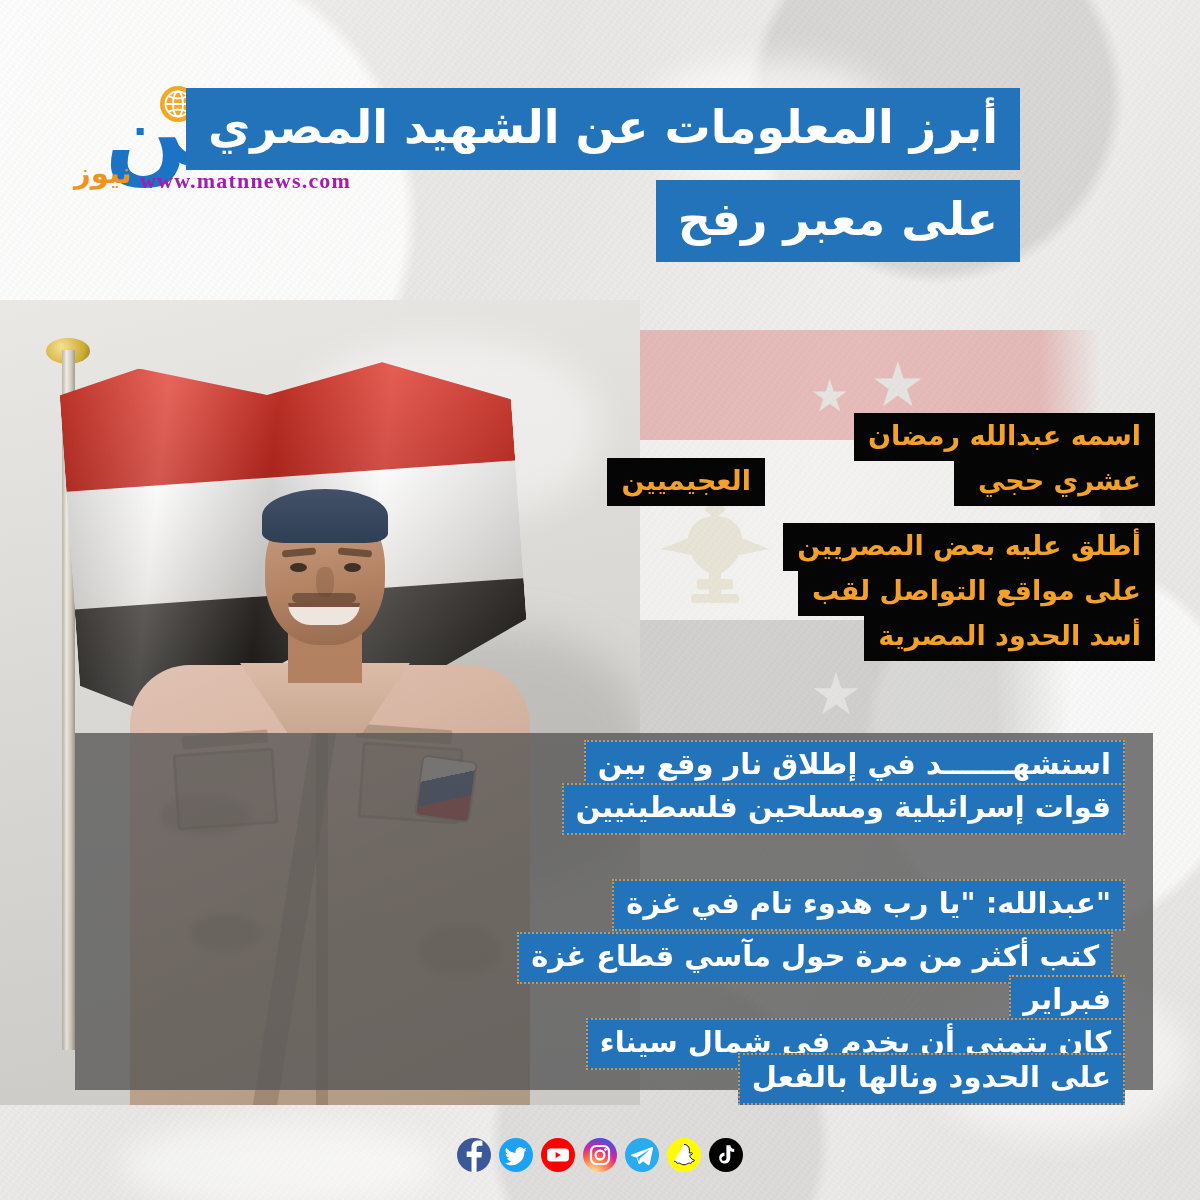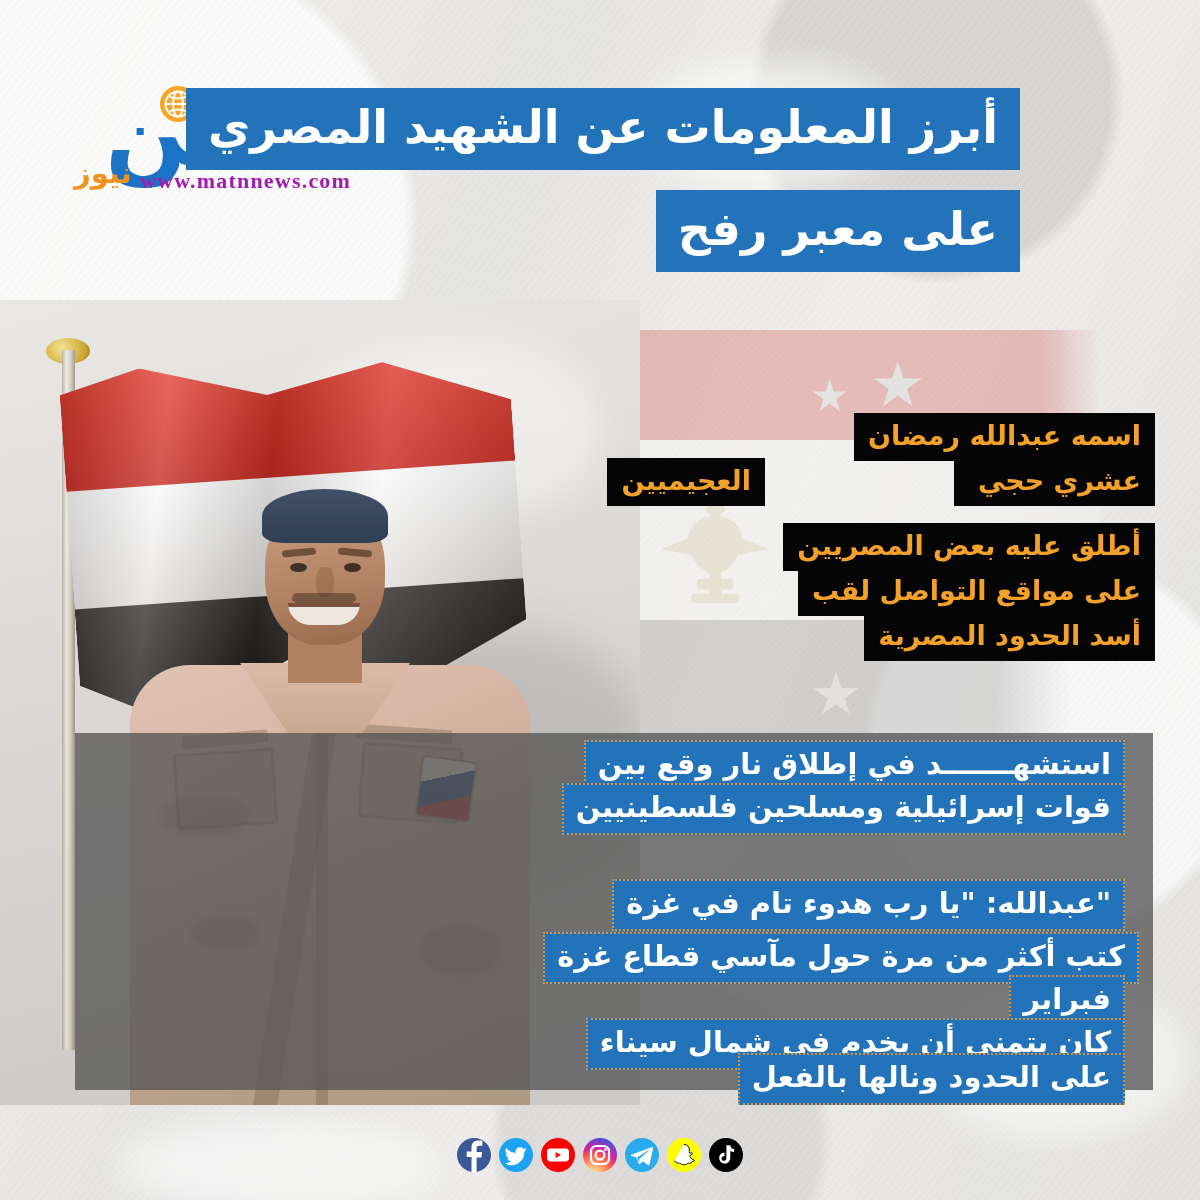--- a/index.html
+++ b/index.html
@@ -62,21 +62,21 @@
   }
 
   
   .title-wrap{position:absolute;right:180px;top:88px;width:auto;direction:rtl;text-align:right;}
   .title-line{
     display:block;background:#2273b9;color:#ffffff;
     font-size:46px;line-height:1.0;font-weight:700;
     padding:16px 22px 20px 22px;direction:rtl;text-align:right;
     white-space:nowrap;width:max-content;margin-left:auto;
   }
-  .title-line.l2{margin-top:20px;}
+  .title-line.l2{margin-top:10px;}
 
   
   .photo{position:absolute;left:0px;top:300px;width:640px;height:805px;overflow:hidden;}
   .photo .sky{position:absolute;inset:0;
     background:linear-gradient(160deg,#e9e7e4 0%,#dedcd8 45%,#d5d3cf 100%);}
   .pole{position:absolute;left:62px;top:50px;width:13px;height:700px;
     background:linear-gradient(90deg,#b9b3a6,#efece3 35%,#cfc9bc 70%,#9d978a);}
   .pole-top{position:absolute;left:46px;top:38px;width:44px;height:26px;border-radius:50%;
     background:radial-gradient(circle at 35% 35%,#f7e08c,#c9a528 70%,#8d6f14);}
   .flag{position:absolute;left:70px;top:58px;width:450px;height:355px;}
@@ -253,21 +253,21 @@
 
   <div class="blk" style="right:45px;top:523px;">أطلق عليه بعض المصريين</div>
   <div class="blk" style="right:45px;top:568px;">على مواقع التواصل لقب</div>
   <div class="blk" style="right:45px;top:613px;">أسد الحدود المصرية</div>
 
   <div class="blu" style="right:75px;top:740px;">استشهـــــــد في إطلاق نار وقع بين</div>
   <div class="blu" style="right:75px;top:783px;">قوات إسرائيلية ومسلحين فلسطينيين</div>
 
   <div class="blu" style="right:75px;top:879px;">"عبدالله: "يا رب هدوء تام في غزة</div>
 
-  <div class="blu" style="right:61px;top:932px;">كتب أكثر من مرة حول مآسي قطاع غزة</div>
+  <div class="blu" style="right:87px;top:932px;">كتب أكثر من مرة حول مآسي قطاع غزة</div>
   <div class="blu" style="right:75px;top:975px;">فبراير</div>
 
   <div class="blu" style="right:75px;top:1018px;">كان يتمنى أن يخدم في شمال سيناء</div>
   <div class="blu" style="right:75px;top:1053px;margin-left:12px;">على الحدود ونالها بالفعل</div>
 
   <div class="social">
     <a class="sic" style="background:#3b5998;">
       <svg width="34" height="34" viewBox="0 0 34 34" aria-hidden="true">
         <path fill="#fff" d="M19.6 34V19.6h4.8l.7-5.6h-5.5v-3.5c0-1.6.5-2.7 2.8-2.7h3V2.8C24.9 2.7 23.2 2.5 21.3 2.5c-4 0-6.8 2.5-6.8 7v3.9H9.7v5.6h4.8V34z"></path>
       </svg>

